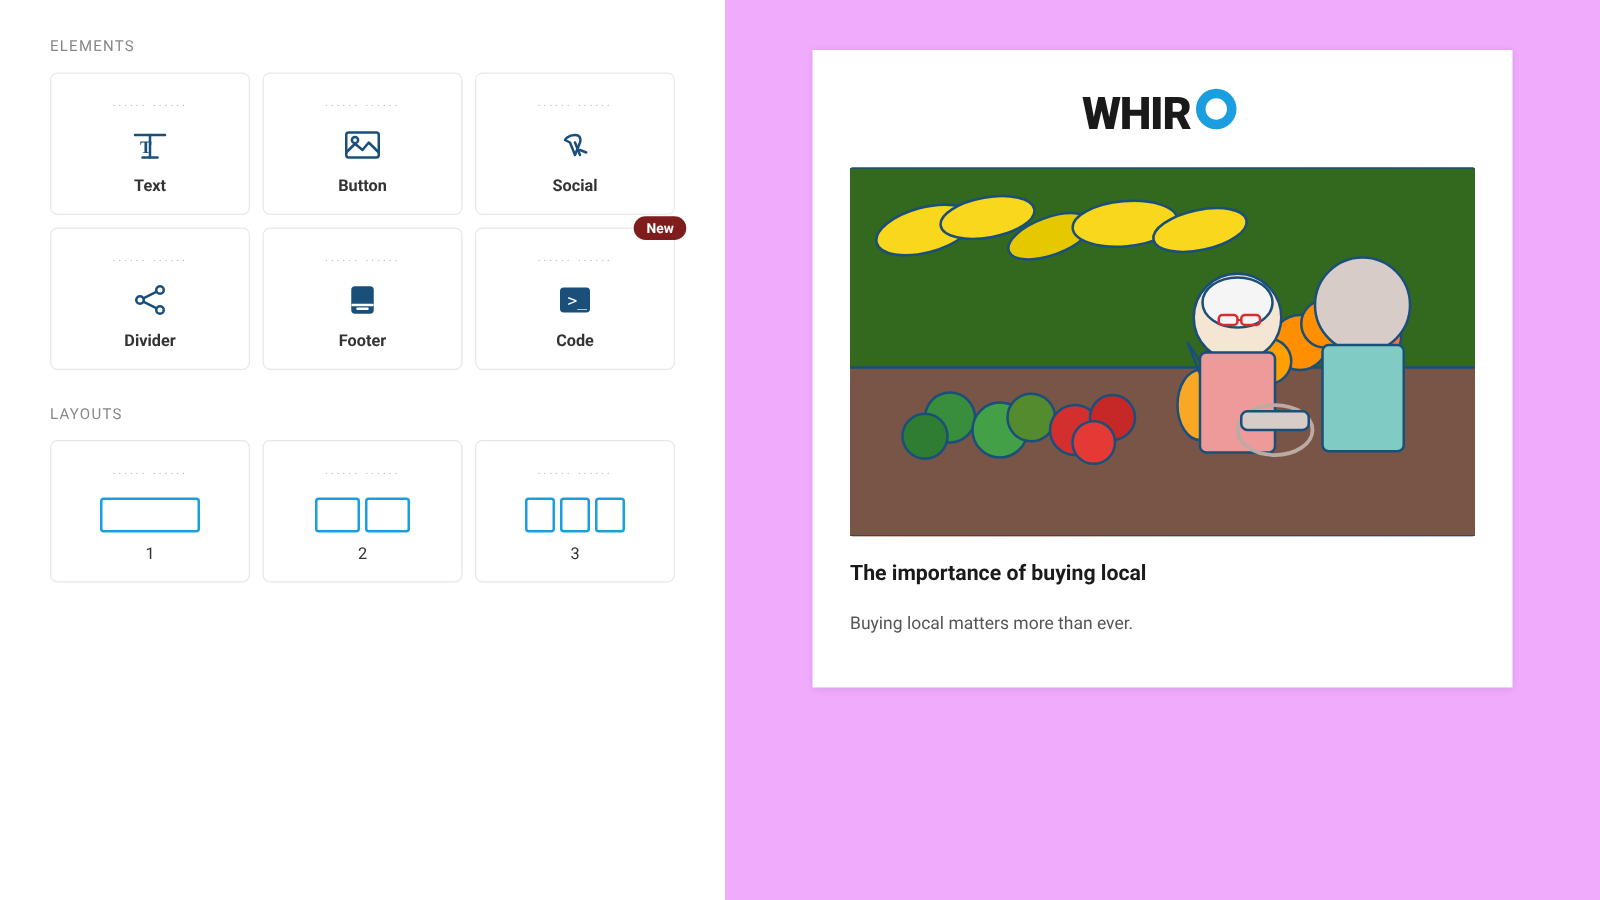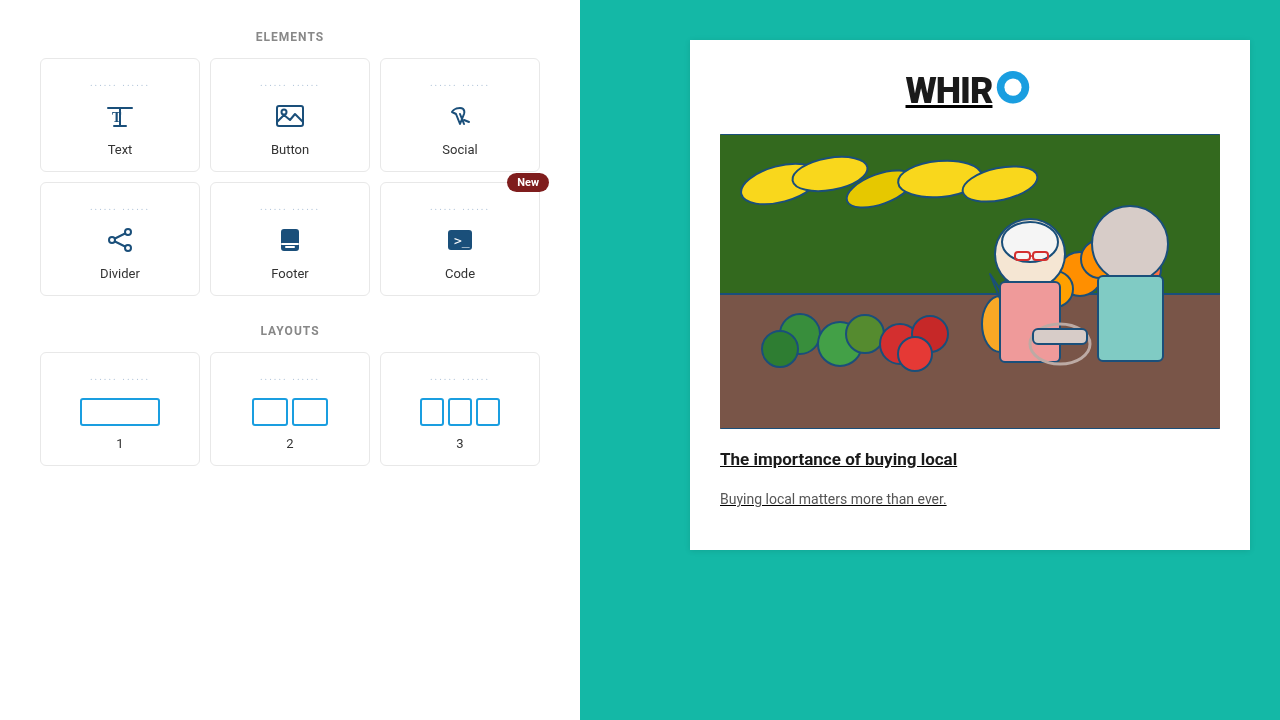--- a/index.html
+++ b/index.html
@@ -14,25 +14,24 @@
 
     
     .left-panel {
       width: 580px;
       padding: 30px 40px;
       flex-shrink: 0;
     }
 
     .section-title {
       font-size: 12px;
-      font-weight: 700;
+      font-weight: 400;
       color: #888;
       letter-spacing: 1px;
       margin-bottom: 14px;
-      text-align: center;
     }
 
     .elements-grid {
       display: grid;
       grid-template-columns: repeat(3, 1fr);
       gap: 10px;
       margin-bottom: 28px;
     }
 
     .element-card {
@@ -66,21 +65,21 @@
       color: #1a4f7a;
       margin-bottom: 10px;
       display: flex;
       align-items: center;
       justify-content: center;
     }
 
     .element-label {
       font-size: 13px;
       color: #333;
-      font-weight: 400;
+      font-weight: 700;
     }
 
     .new-badge {
       position: absolute;
       top: -10px;
       right: -10px;
       background: #7f1d1d;
       color: #fff;
       font-size: 11px;
       font-weight: 700;
@@ -123,26 +122,25 @@
     }
 
     .layout-label {
       font-size: 13px;
       color: #333;
     }
 
     
     .right-panel {
       flex: 1;
-      background: #14b8a6;
+      background: #f0abfc;
       display: flex;
       align-items: flex-start;
-      justify-content: flex-end;
+      justify-content: center;
       padding: 40px 30px;
-      text-decoration: underline;
     }
 
     .preview-content {
       background: #fff;
       width: 560px;
       padding: 30px 30px 40px;
       box-shadow: 0 1px 6px rgba(0,0,0,0.1);
     }
 
     .preview-logo {

